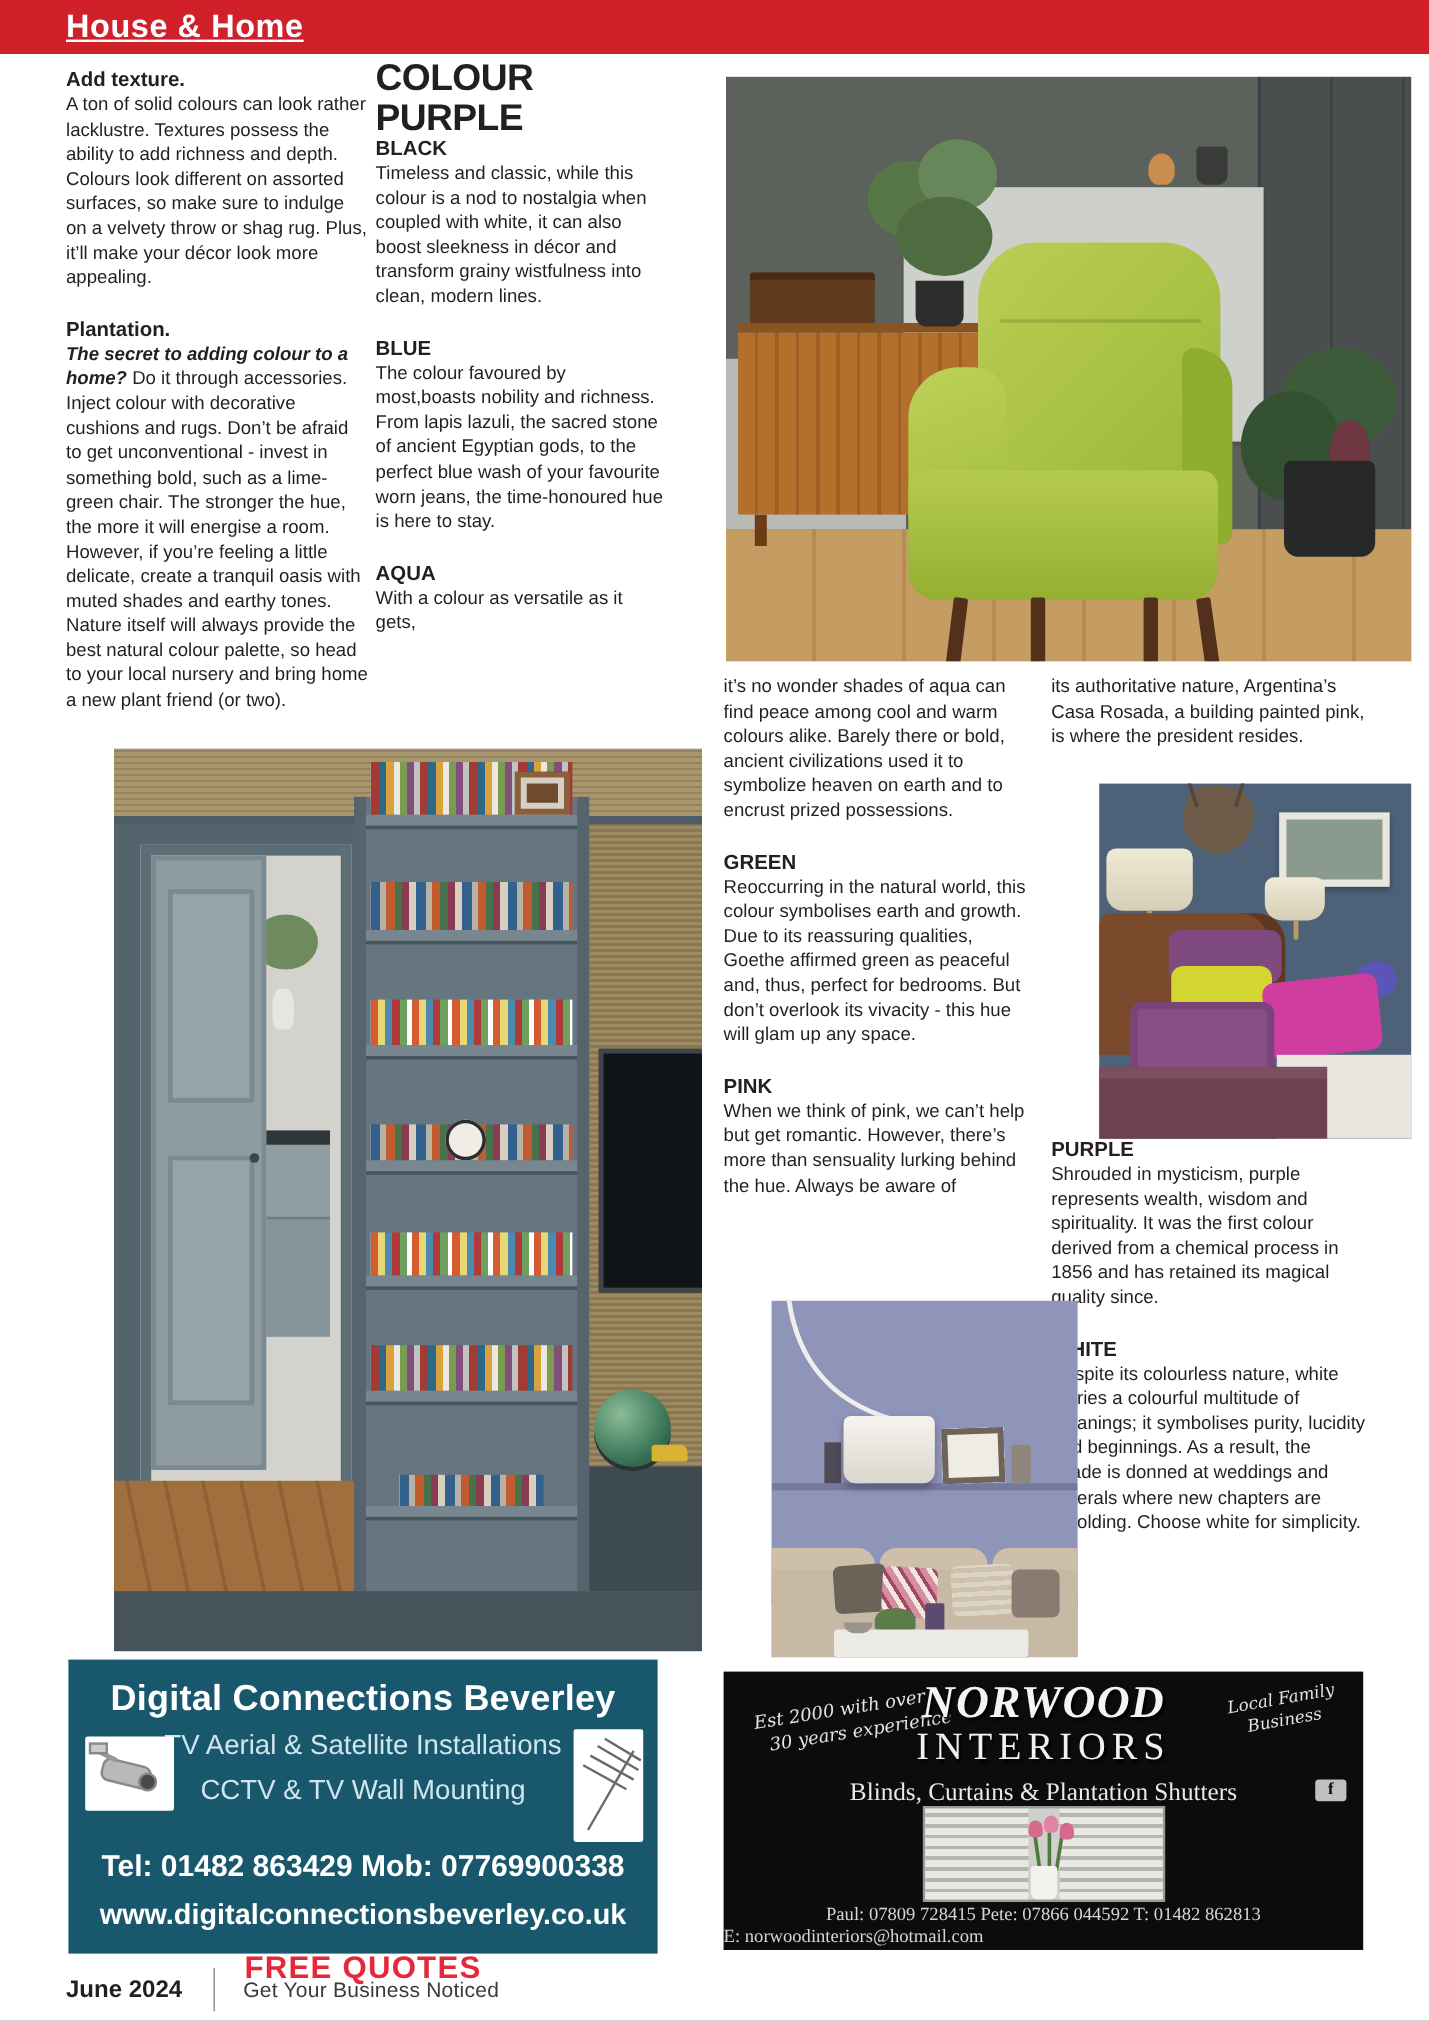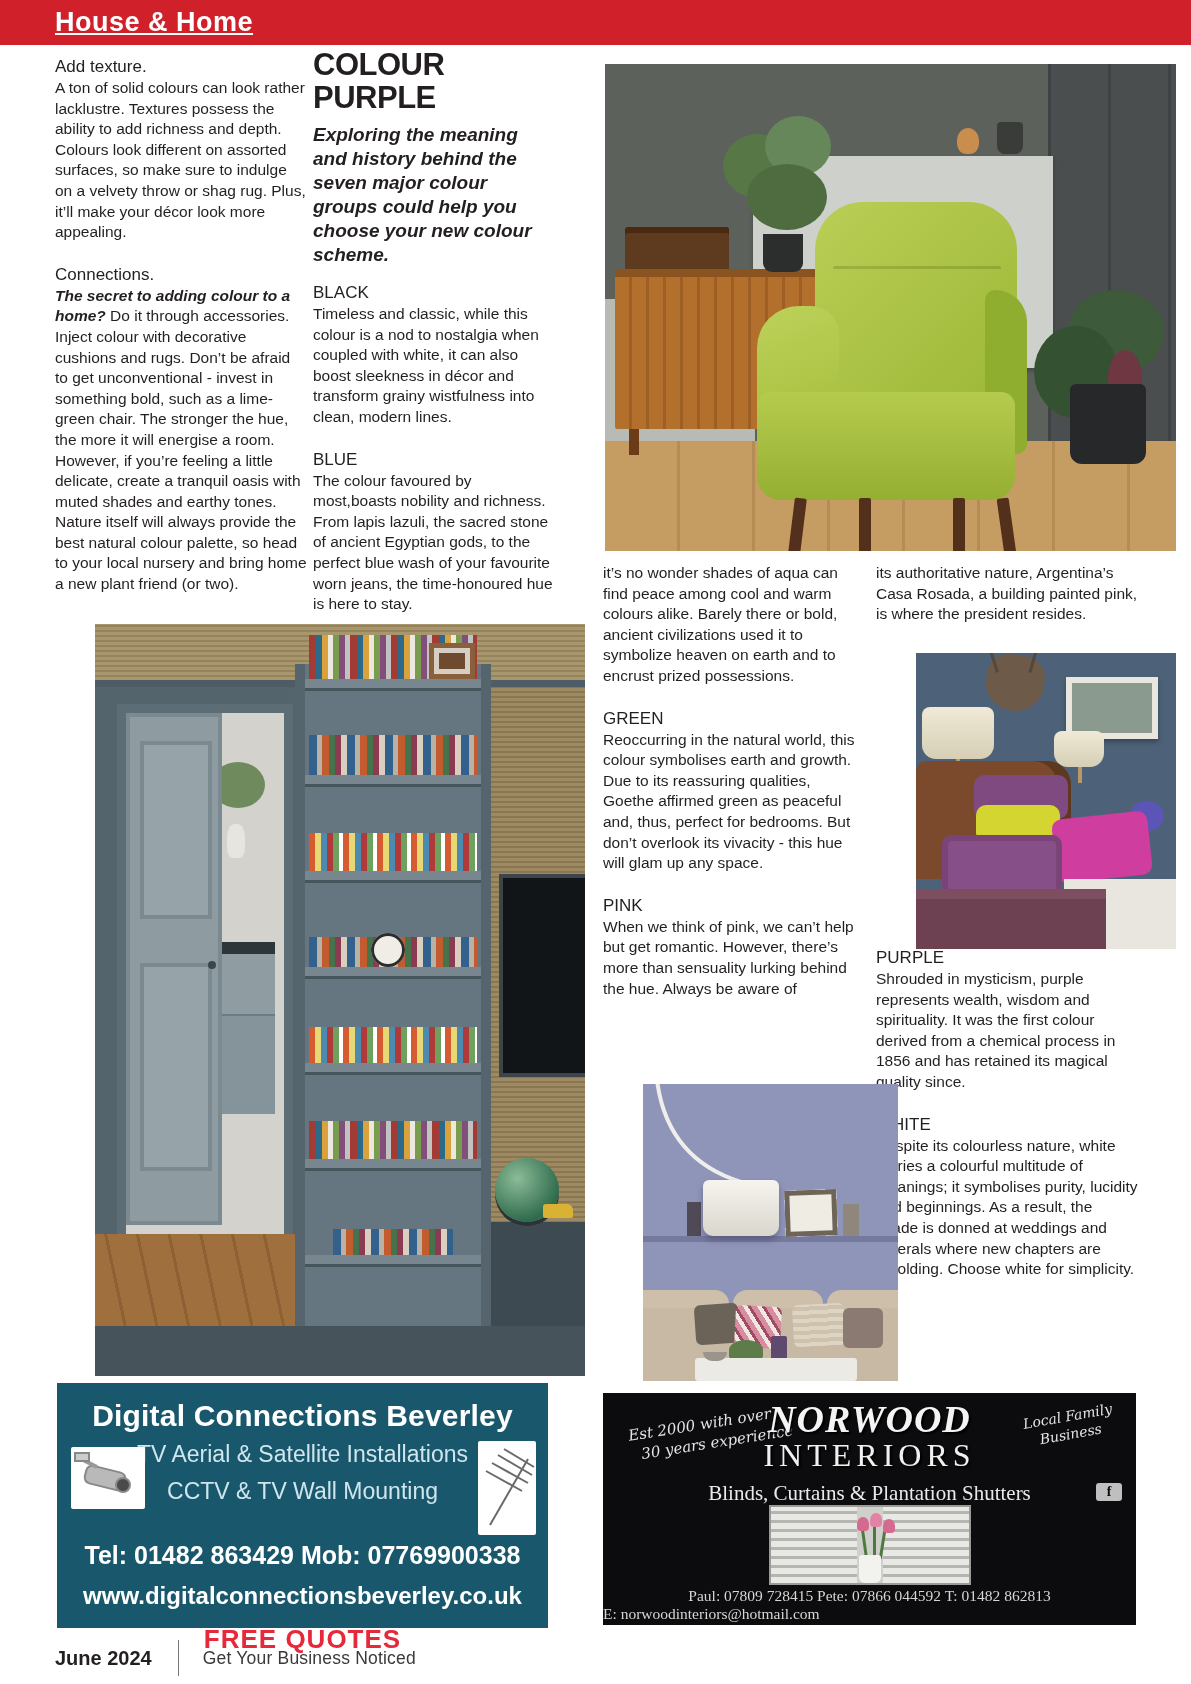--- a/index.html
+++ b/index.html
@@ -9,21 +9,21 @@
   .masthead{position:absolute;left:0;top:0;width:100%;height:45px;background:#d0202a;}
   .masthead h1{margin:0;padding-left:55px;line-height:44px;font-size:27px;font-weight:bold;
                color:#ffffff;letter-spacing:.5px;text-decoration:underline;}
   
   .col{position:absolute;}
   #col1{left:55px;top:57px;width:252px;}
   #col2{left:313px;top:48px;width:242px;}
   #col3{left:603px;top:563px;width:258px;}
   #col4a{left:876px;top:563px;width:262px;}
   #col4b{left:876px;top:948px;width:262px;}
-  .kicker{font-size:17px;font-weight:normal;margin:0 0 1px 0;}
+  .kicker{font-size:17px;font-weight:bold;margin:0 0 1px 0;}
   .body-text{font-size:15.5px;line-height:20.6px;margin:0 0 0 0;}
   .gap{height:22px;}
   .lead-bi{font-weight:bold;font-style:italic;}
   .feature-title{font-size:31px;font-weight:bold;letter-spacing:-0.5px;margin:0;line-height:33px;}
   .standfirst{font-size:19px;line-height:24px;font-weight:bold;font-style:italic;margin:9px 0 16px 0;}
   
   .ph{position:absolute;overflow:hidden;}
   .ph *{position:absolute;}
   
   #photo-chair{left:565px;top:48px;width:571px;height:487px;background:#5d615c;}
@@ -181,27 +181,26 @@
 <div class="page">
 
   <div class="masthead">
     <h1>House &amp; Home</h1>
   </div>
 
   <div class="col" id="col1">
     <p class="kicker">Add texture.</p>
     <p class="body-text">A ton of solid colours can look rather lacklustre. Textures possess the ability to add richness and depth. Colours look different on assorted surfaces, so make sure to indulge on a velvety throw or shag rug. Plus, it’ll make your décor look more appealing.</p>
     <div class="gap"></div>
-    <p class="kicker">Connections.</p>
+    <p class="kicker">Plantation.</p>
     <p class="body-text"><span class="lead-bi">The secret to adding colour to a home?</span><span> Do it through accessories. Inject colour with decorative cushions and rugs. Don’t be afraid to get unconventional - invest in something bold, such as a lime-green chair. The stronger the hue, the more it will energise a room. However, if you’re feeling a little delicate, create a tranquil oasis with muted shades and earthy tones. Nature itself will always provide the best natural colour palette, so head to your local nursery and bring home a new plant friend (or two).</span></p>
   </div>
 
   <div class="col" id="col2">
     <p class="feature-title">COLOUR PURPLE</p>
-    <p class="standfirst">Exploring the meaning and history behind the seven major colour groups could help you choose your new colour scheme.</p>
     <p class="kicker">BLACK</p>
     <p class="body-text">Timeless and classic, while this colour is a nod to nostalgia when coupled with white, it can also boost sleekness in décor and transform grainy wistfulness into clean, modern lines.</p>
     <div class="gap"></div>
     <p class="kicker">BLUE</p>
     <p class="body-text">The colour favoured by most,boasts nobility and richness. From lapis lazuli, the sacred stone of ancient Egyptian gods, to the perfect blue wash of your favourite worn jeans, the time-honoured hue is here to stay.</p>
     <div class="gap"></div>
     <p class="kicker">AQUA</p>
     <p class="body-text">With a colour as versatile as it gets,</p>
   </div>
 

